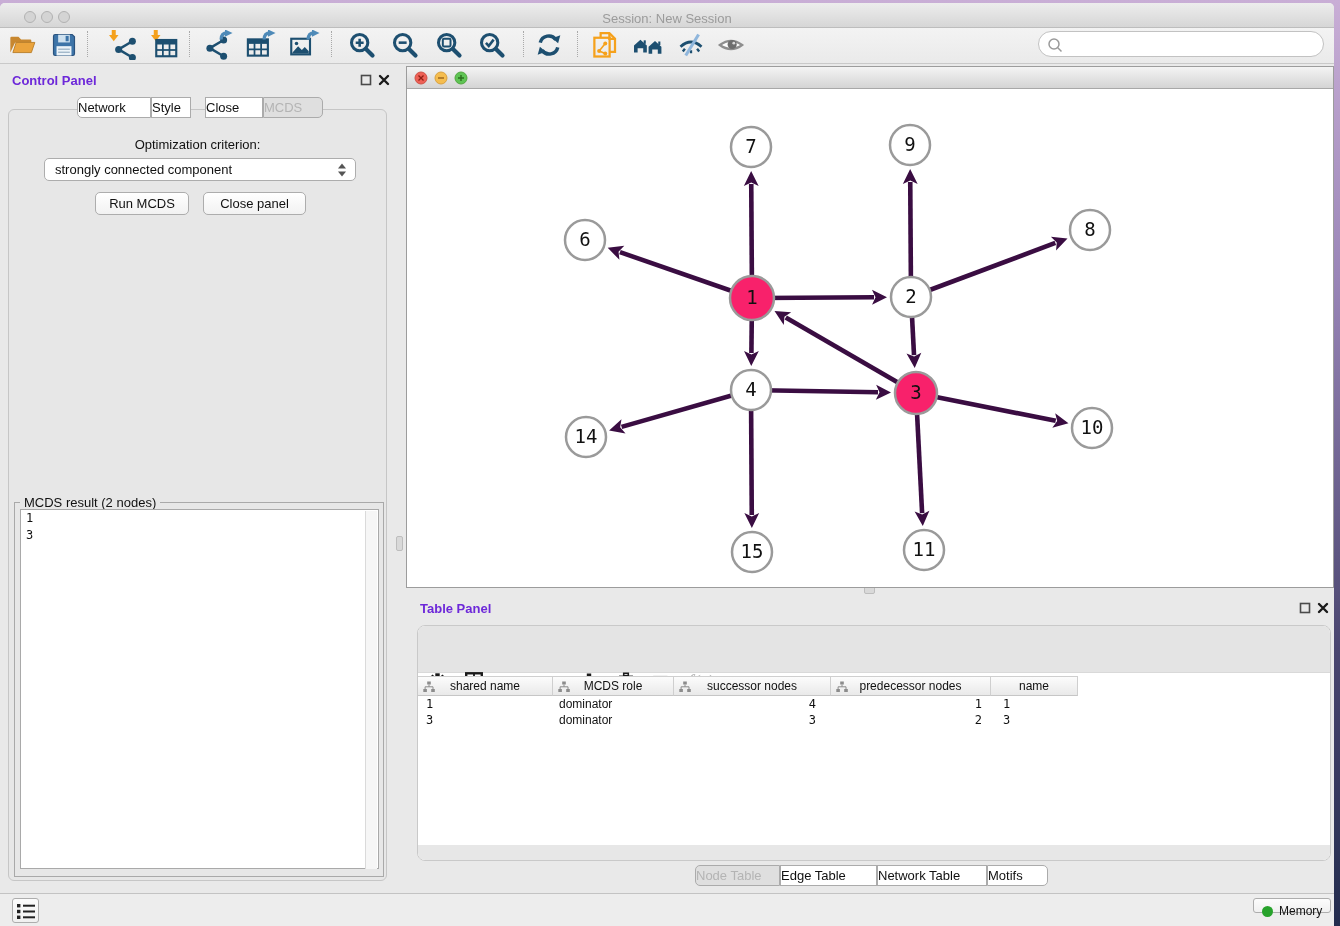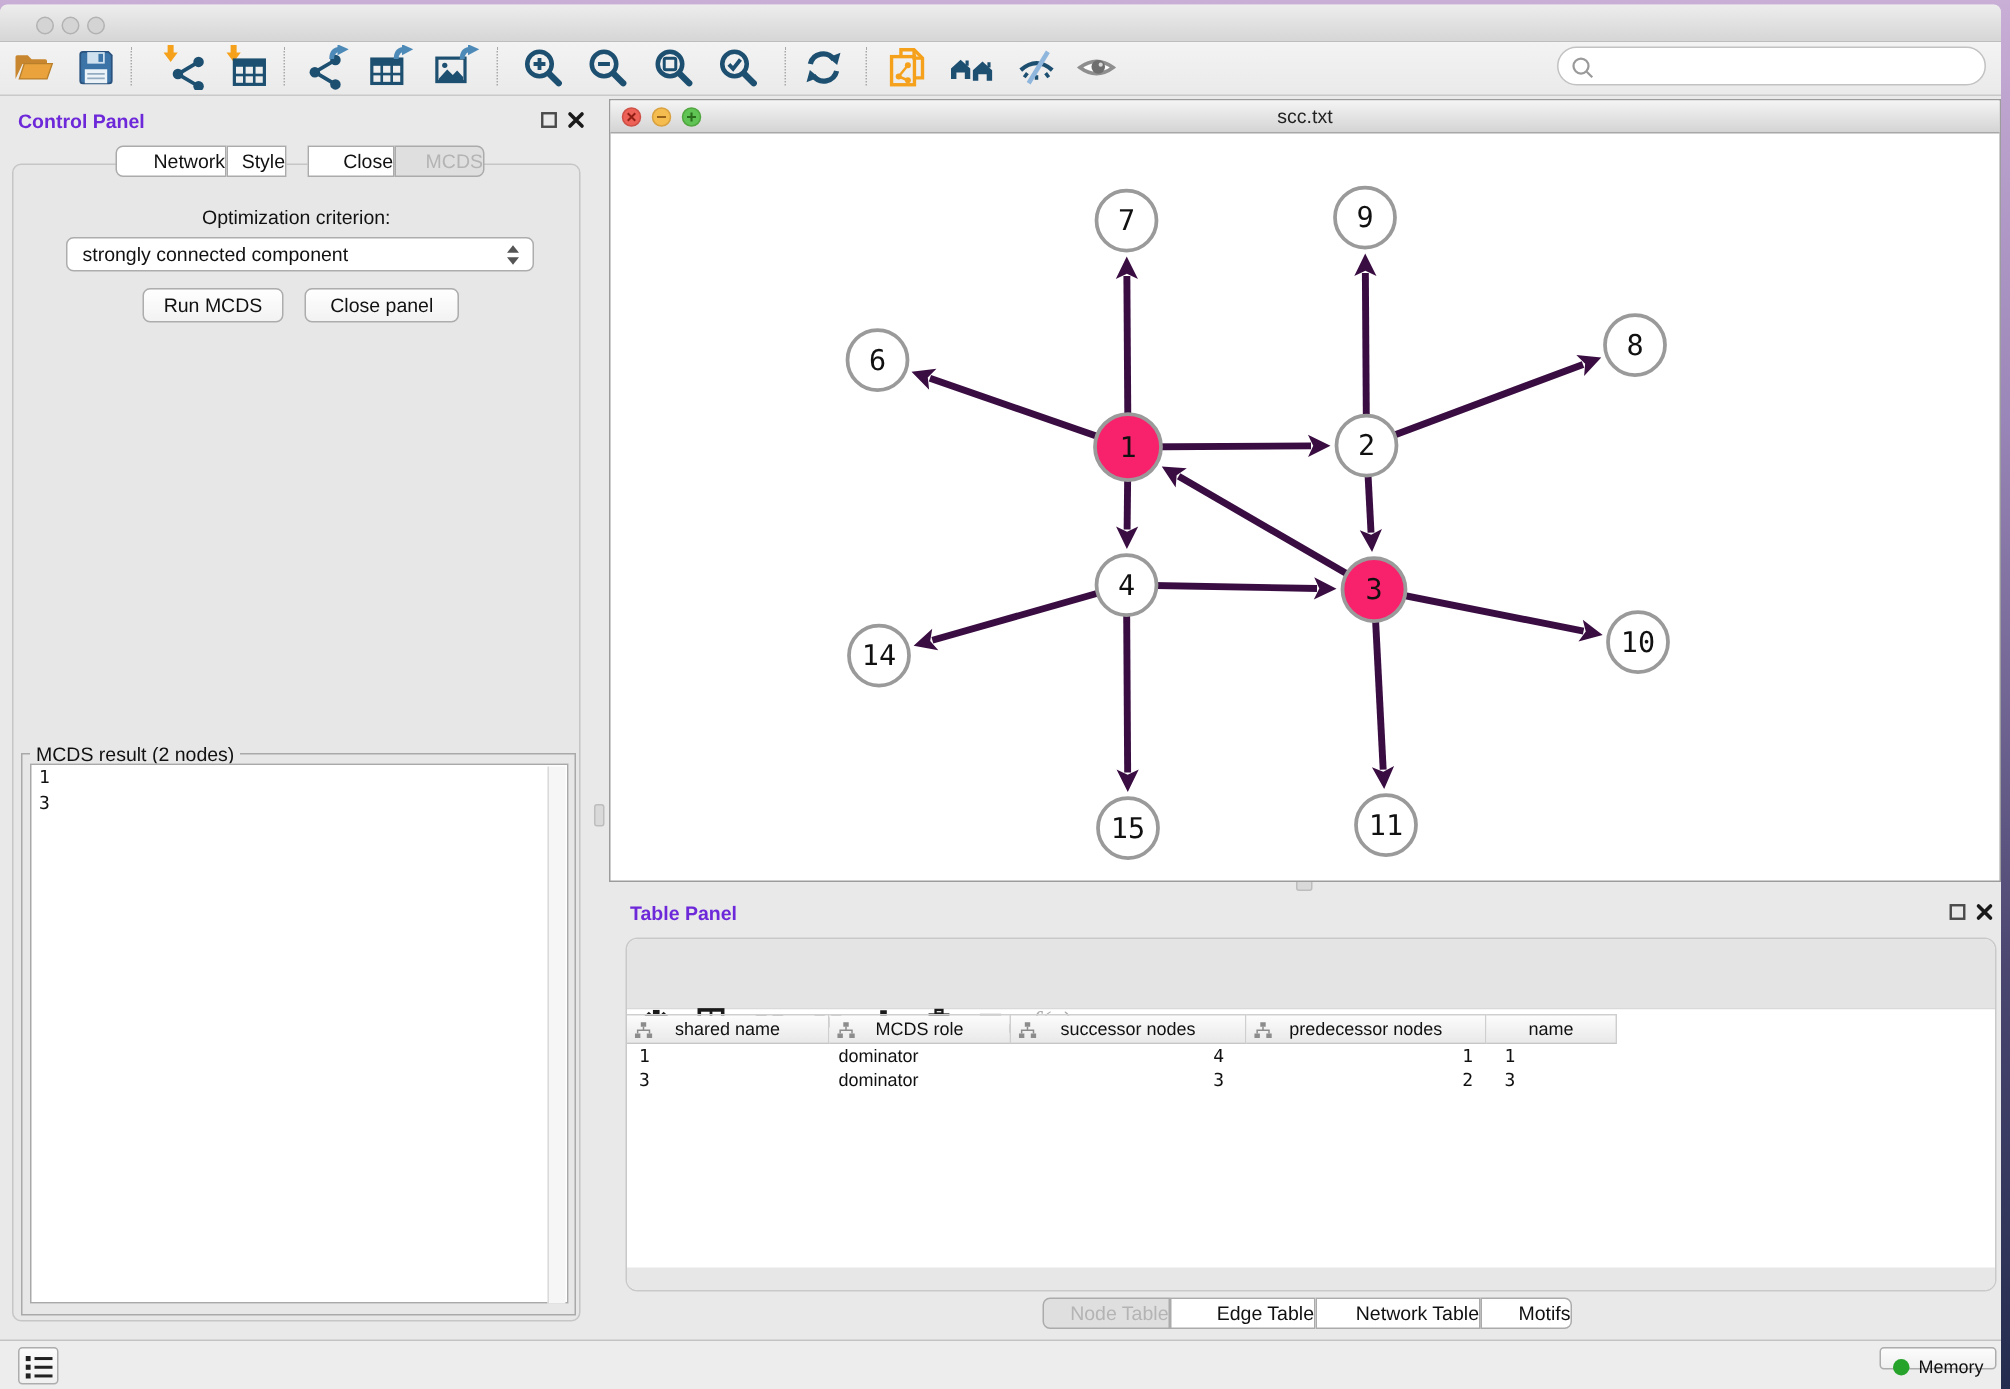--- a/index.html
+++ b/index.html
@@ -12,21 +12,21 @@
     background:linear-gradient(180deg,#EDEDED,#D6D6D6);border-bottom:1px solid #BDBDBD;}
   .tldot{position:absolute;top:8px;width:12px;height:12px;border-radius:50%;background:#D4D4D4;border:1px solid #B2B2B2;box-sizing:border-box;}
   .apptitle{position:absolute;top:8px;left:0;width:1334px;text-align:center;font-size:13px;color:#9B9B9B;}
   .toolbar{position:absolute;left:0;top:28px;width:1334px;height:35px;background:linear-gradient(180deg,#F3F3F3,#EAEAEA);border-bottom:1px solid #C9C9C9;}
   .tbtn{position:absolute;top:1px;width:36px;height:32px;display:flex;align-items:center;justify-content:center;}
   .tsep{position:absolute;top:3px;height:26px;width:0;border-left:1px dotted #A9A9A9;}
   .search-input{position:absolute;left:1038px;top:31px;width:286px;height:26px;box-sizing:border-box;border:1px solid #C2C2C2;border-radius:13px;background:#fff;padding:0 10px 0 28px;font-size:13px;outline:none;}
   .cp-title,.tp-title{font-size:13px;color:#6d28d9;font-weight:bold;}
   .paneicon{position:absolute;width:12px;height:12px;}
   .segtab{position:absolute;height:21px;box-sizing:border-box;border:1px solid #ABABAB;background:#fff;
-    font-size:13px;line-height:19px;text-align:right;color:#111;z-index:5;}
+    font-size:13px;line-height:19px;text-align:left;color:#111;z-index:5;}
   .segtab.active{background:#DFDFDF;color:#B4B4B4;}
   .cp-box{position:absolute;left:8px;top:109px;width:379px;height:772px;background:#E7E7E7;border:1px solid #C6C6C6;border-radius:6px;box-sizing:border-box;z-index:1;}
   .opt-label{position:absolute;left:8px;top:137px;width:379px;text-align:center;font-size:13px;color:#111;z-index:2;}
   .dropdown{position:absolute;left:44px;top:158px;width:312px;height:23px;box-sizing:border-box;background:#fff;border:1px solid #ADADAD;border-radius:5px;font-size:13px;line-height:21px;padding-left:10px;color:#111;z-index:2;}
   .btn{position:absolute;height:23px;box-sizing:border-box;background:linear-gradient(180deg,#FFFFFF,#F2F2F2);border:1px solid #ADADAD;border-radius:5px;font-size:13px;line-height:21px;text-align:center;color:#111;z-index:2;}
   .groupbox{position:absolute;left:14px;top:502px;width:370px;height:375px;border:1px solid #A9A9A9;box-sizing:border-box;z-index:2;}
   .grouptitle{position:absolute;left:20px;top:495px;background:#E7E7E7;padding:0 4px;font-size:13px;color:#111;z-index:3;}
   .resultlist{position:absolute;left:20px;top:509px;width:359px;height:360px;background:#fff;border:1px solid #A9A9A9;box-sizing:border-box;z-index:3;}
   .scrolltrack{position:absolute;right:1px;top:1px;width:11px;height:358px;background:#F6F6F6;border-left:1px solid #DADADA;}
   .resultitem{font-family:"DejaVu Sans Mono",monospace;font-size:12px;color:#111;padding-left:5px;line-height:17px;}
@@ -46,20 +46,21 @@
   .divhandle{position:absolute;background:#D9D9D9;border:1px solid #BDBDBD;border-radius:2px;box-sizing:border-box;}
 </style>
 </head>
 <body>
 
 <div class="window"></div>
 <div class="titlebar">
   <span class="tldot" style="left:24px;"></span>
   <span class="tldot" style="left:41px;"></span>
   <span class="tldot" style="left:58px;"></span>
+  <span class="apptitle">Session: New Session</span>
 </div>
 <div class="toolbar" id="main-toolbar">
     <div class="tbtn" style="left: 4px;">
       <svg width="30" height="28" viewBox="0 0 24 24">
         <path d="M2 18.5 V6 Q2 5 3 5 H9 L11.2 7.3 H19 Q20 7.3 20 8.3 V10 H6 Z" fill="#C8872F"></path>
         <path d="M4.2 18.5 L7 9.8 H23 L20 18.5 Z" fill="#EAA33C" stroke="#B97F2A" stroke-width="0.8"></path>
       </svg>
     </div>
     <div class="tbtn" style="left: 46px;">
       <svg width="28" height="28" viewBox="0 0 24 24">
@@ -265,21 +266,20 @@
 <div class="netwin">
   <div class="nettitle">
     <svg class="abs" style="left:7px;top:4px;" width="62" height="14">
       <circle cx="7" cy="7" r="6" fill="#EE6156" stroke="#CE5147" stroke-width="1"></circle>
       <path d="M4.5 4.5 L9.5 9.5 M9.5 4.5 L4.5 9.5" stroke="#8F1E14" stroke-width="1.3"></path>
       <circle cx="27" cy="7" r="6" fill="#F5BD4F" stroke="#D9A13F" stroke-width="1"></circle>
       <path d="M24 7 L30 7" stroke="#99621B" stroke-width="1.4"></path>
       <circle cx="47" cy="7" r="6" fill="#5FC454" stroke="#52A63F" stroke-width="1"></circle>
       <path d="M44 7 L50 7 M47 4 L47 10" stroke="#2A6E1D" stroke-width="1.4"></path>
     </svg>
-    <div class="nettitletext">scc.txt</div>
   </div>
   <svg id="graph" width="926" height="498" style="position:absolute;left:0;top:22px;">
       <line x1="345" y1="209" x2="344.245027739462" y2="94.99918865876514" stroke="#3A0D42" stroke-width="4.6"></line>
       <polygon points="344.15893691208345,81.99947372460441 351.6581102138887,96.95013925458976 344.2350941824568,93.49922155097735 336.85843475038257,97.04815035037457" fill="#3A0D42"></polygon>
       <line x1="345" y1="209" x2="212.95202475068817" y2="163.13902656011925" stroke="#3A0D42" stroke-width="4.6"></line>
       <polygon points="200.671583622068,158.8739631741314 217.26912869788436,156.8047852078259 211.53505077430893,162.64690386173604 212.41351807383666,170.78559510810118" fill="#3A0D42"></polygon>
       <line x1="345" y1="209" x2="467.00073175314213" y2="208.2326998002947" stroke="#3A0D42" stroke-width="4.6"></line>
       <polygon points="480.0004746506868,208.15094041100198 465.047311267425,215.6451318172498 468.5007020874742,208.22326602460709 464.9542313473071,200.84542451850663" fill="#3A0D42"></polygon>
       <line x1="345" y1="209" x2="344.4021501572377" y2="264.0021855341287" stroke="#3A0D42" stroke-width="4.6"></line>
       <polygon points="344.2608541560461,277.00141764375917 337.02432511040064,261.92187363966116 344.38584677248485,265.5020969313938 351.8234508967492,262.0827337025562" fill="#3A0D42"></polygon>

